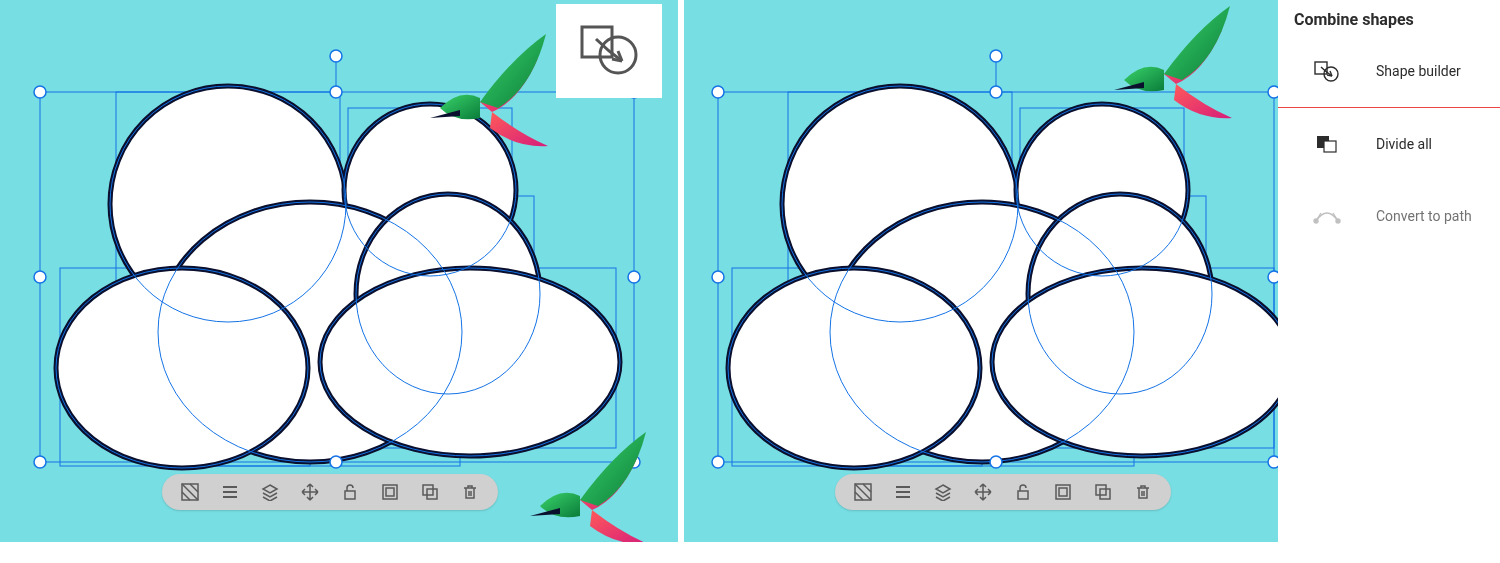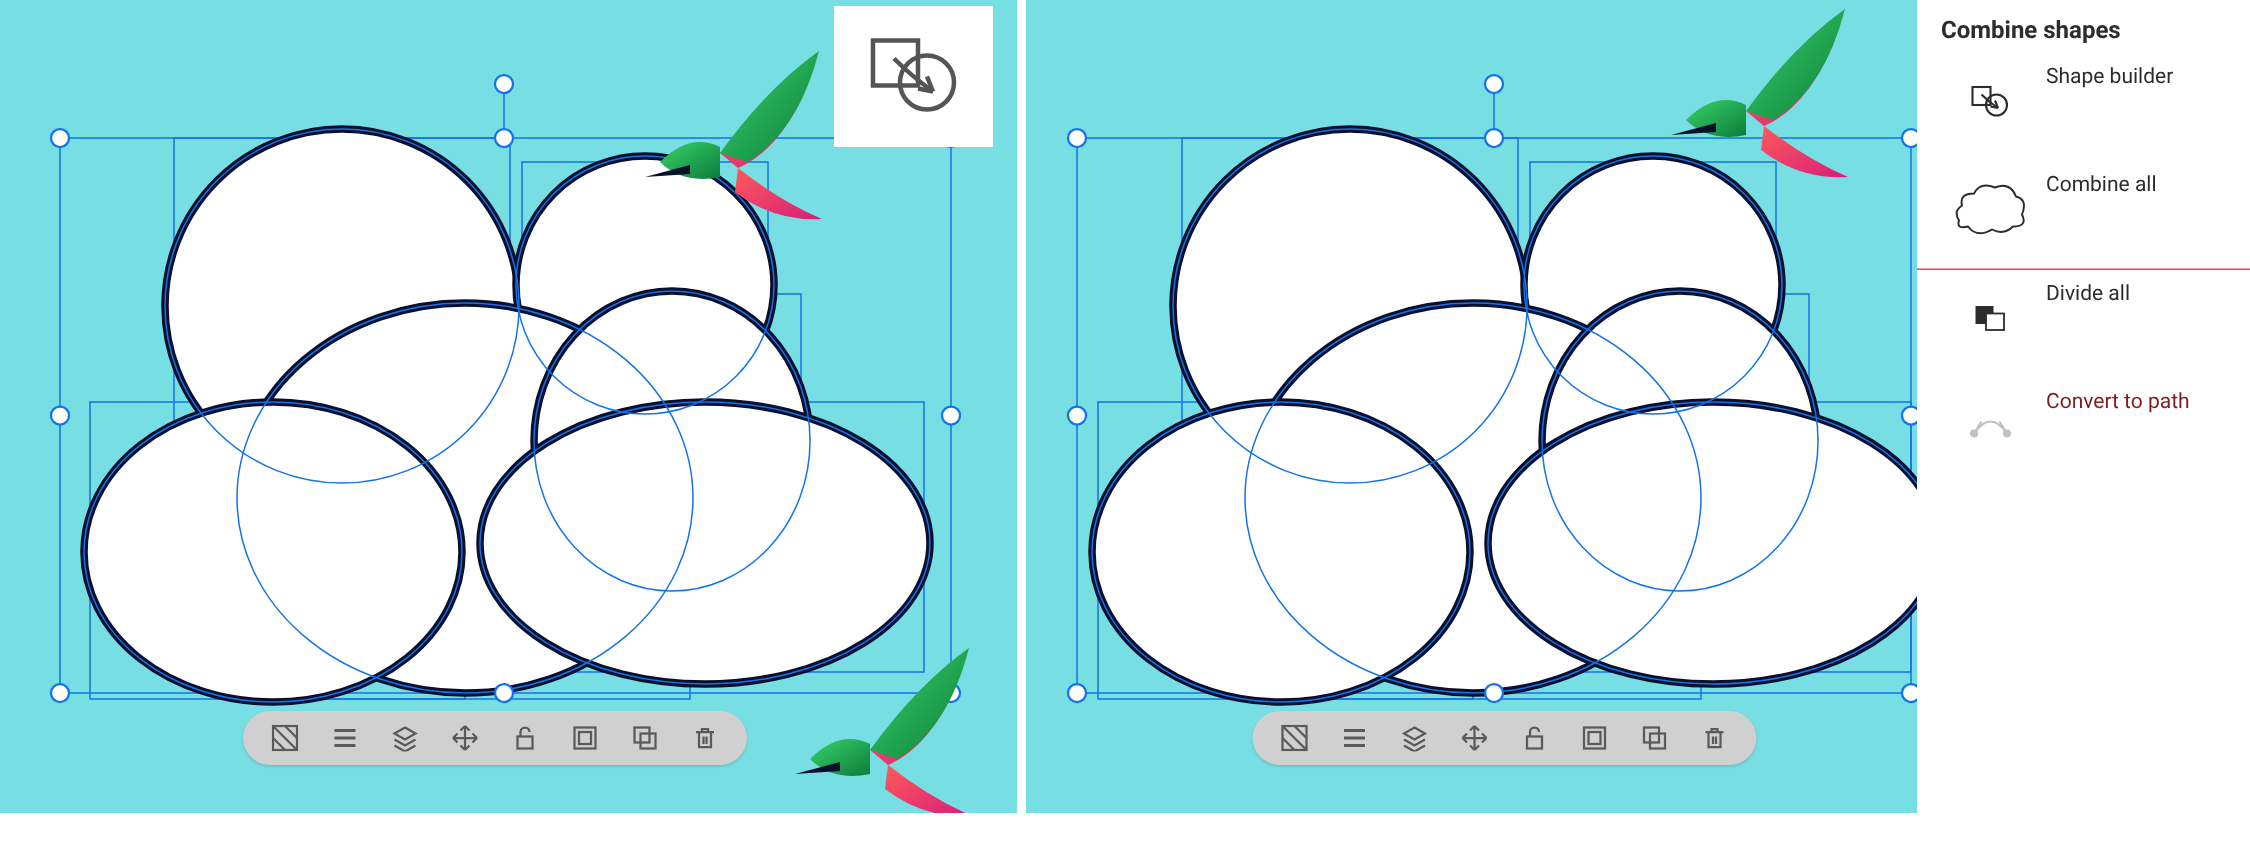--- a/index.html
+++ b/index.html
@@ -2,28 +2,28 @@
 <html><head>
 <meta charset="utf-8">
 <style>
   html,body{margin:0;padding:0;background:#fff;font-family:-apple-system,BlinkMacSystemFont,"Segoe UI",Roboto,Arial,sans-serif}
   .page{position:relative;width:1500px;height:542px}
   .canvas{position:absolute;top:0;bottom:0;background:#77dee3}
   .canvas.left{left:0;width:678px}
   .canvas.right{left:684px;width:594px}
   .panel{position:absolute;right:0;top:0;bottom:0;width:222px;background:#fff;display:flex;flex-direction:column}
   .panel-title{font-weight:700;font-size:16px;color:#2c2c2c;padding:10px 16px 6px 16px}
-  .panel-item{display:flex;padding:8px 16px;gap:4px;min-height:56px;cursor:pointer}
+  .panel-item{display:flex;align-items:center;padding:8px 16px;gap:16px;min-height:56px;cursor:pointer}
   .panel-item:first-of-type{min-height:44px}
   .panel-item.divider{border-top:1px solid #ef4444}
   .panel-item.disabled{color:#b0b0b0}
   .panel-item .iconbox{width:66px;height:48px;display:flex;align-items:center;justify-content:center;flex:0 0 66px}
   .panel-item:first-of-type .iconbox{height:30px}
   .panel-item .label{font-size:14px;color:#2c2c2c}
-  .panel-item.disabled .label{color:#7f1d1d}
+  .panel-item.disabled .label{color:#737373}
 
   .toolbar{position:absolute;height:36px;background:#d0d0d0;border-radius:18px;display:flex;align-items:center;padding:0 8px;gap:0;box-shadow:0 1px 2px rgba(0,0,0,.15)}
   .toolbar.left{left:162px;bottom:32px}
   .toolbar.right{left:835px;bottom:32px}
   .toolbar .tb{width:40px;height:36px;display:flex;align-items:center;justify-content:center;cursor:pointer}
   .toolbar svg{stroke:#5a5a5a;fill:none;stroke-width:1.5}
 
   
   .badge{position:absolute;right:16px;top:4px;width:106px;height:94px;background:#fff;display:flex;align-items:center;justify-content:center}
 
@@ -269,28 +269,20 @@
               <rect x="2" y="2" width="12" height="12"></rect>
               <circle cx="18" cy="14" r="7"></circle>
               <path d="M8 7 Q13 12 19 16"></path>
               <path d="M19 16 l-2 -5 M19 16 l-5 -1"></path>
             </g>
           </svg>
       </div>
       <span class="label">Shape builder</span>
     </div>
 
-    <div class="panel-item">
-      <div class="iconbox">
-        <svg width="54" height="40" viewBox="0 0 54 40">
-            <path d="M6 28 Q2 22 8 18 Q6 10 16 10 Q20 2 30 6 Q40 2 44 12 Q52 14 48 24 Q52 32 42 32 Q36 38 28 34 Q18 40 12 32 Q4 34 6 28 Z" fill="none" stroke="#2c2c2c" stroke-width="1.3"></path>
-          </svg>
-      </div>
-      <span class="label">Combine all</span>
-    </div>
 
 
 
 
     <div class="panel-item divider">
       <div class="iconbox">
         <svg width="24" height="20" viewBox="0 0 24 20">
             <g fill="#2c2c2c">
               <rect x="2" y="2" width="12" height="12"></rect>
             </g>

